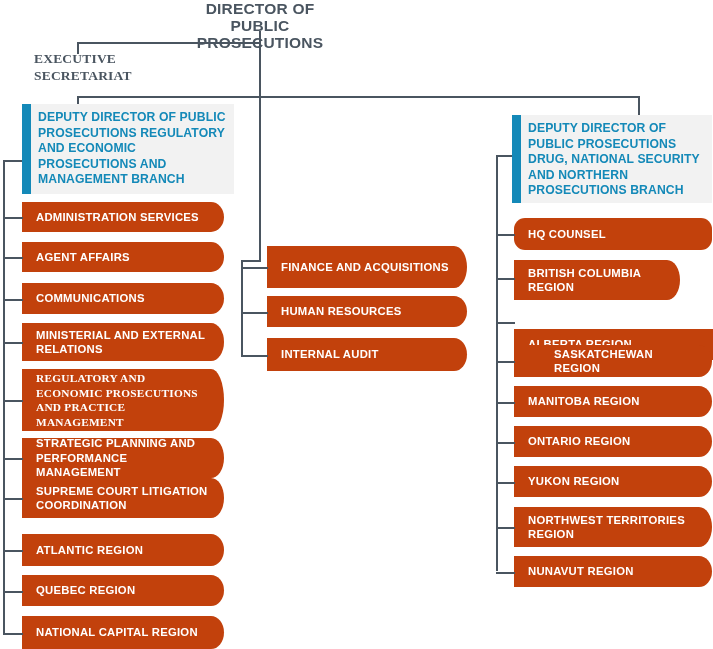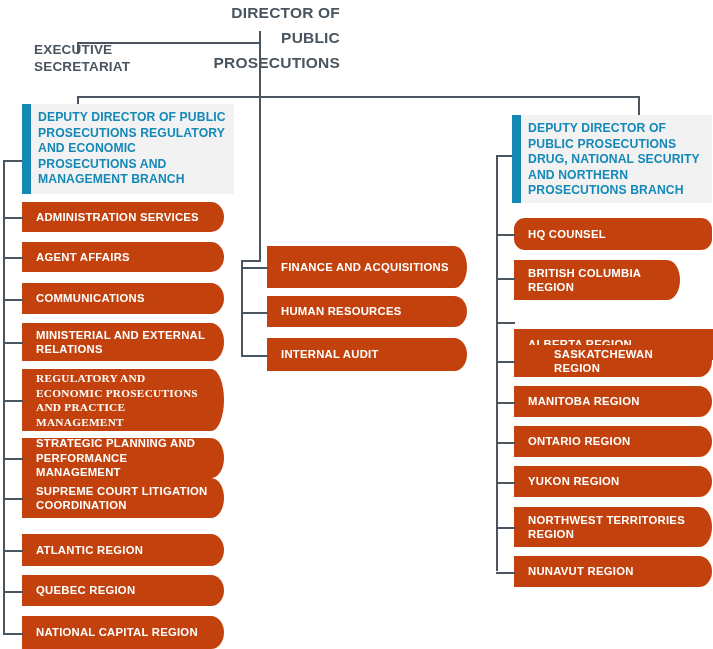--- a/index.html
+++ b/index.html
@@ -13,25 +13,25 @@
   #chart{position:absolute;left:0;top:0;width:713px;height:649px;}
 
   
   .line{position:absolute;background:#4a5560;}
   .vline{width:2px;}
   .hline{height:2px;}
 
   
   .root-title{
     position:absolute;
-    text-align:right;
+    text-align:center;
     color:#4a5560;
     font-weight:bold;
     font-size:15.5px;
-    line-height:25px;
+    line-height:17px;
     letter-spacing:0.2px;
   }
 
   
   .plain-node{
     position:absolute;
     color:#4a5560;
     font-weight:bold;
     font-size:13.5px;
     line-height:17px;
@@ -84,21 +84,21 @@
     <div class="line vline" style="left: 77px; top: 42px; height: 12px;"></div>
     <div class="line hline" style="left: 77px; top: 96px; width: 563px;"></div>
     <div class="line vline" style="left: 77px; top: 96px; height: 12px;"></div>
     <div class="line vline" style="left: 259px; top: 96px; height: 164px;"></div>
     <div class="line vline" style="left: 638px; top: 96px; height: 19px;"></div>
     <div class="line vline" style="left: 3px; top: 160px; height: 474px;"></div>
     <div class="line hline" style="left: 3px; top: 160px; width: 20px;"></div>
     <div class="line vline" style="left: 496px; top: 155px; height: 416px;"></div>
     <div class="line hline" style="left: 496px; top: 155px; width: 18px;"></div>
     <div class="root-title" style="left: 180px; top: 0px; width: 160px;">DIRECTOR OF PUBLIC PROSECUTIONS</div>
-    <div class="plain-node" style="left: 34px; top: 41px; width: 170px;">EXECUTIVE SECRETARIAT</div>
+    <div class="plain-node" style="left: 34px; top: 50px; width: 170px; font-family: Liberation Serif, serif;">EXECUTIVE SECRETARIAT</div>
     <div class="deputy" style="left: 512px; top: 115px; width: 200px; height: 88px;">
       <div class="bar"></div>
       <div>DEPUTY DIRECTOR OF PUBLIC PROSECUTIONS DRUG, NATIONAL SECURITY AND NORTHERN PROSECUTIONS BRANCH</div>
     </div>
     <div class="deputy" style="left: 22px; top: 104px; width: 212px; height: 90px;">
       <div class="bar"></div>
       <div>DEPUTY DIRECTOR OF PUBLIC PROSECUTIONS REGULATORY AND ECONOMIC PROSECUTIONS AND MANAGEMENT BRANCH</div>
     </div>
     <div class="box" style="left: 22px; top: 202px; width: 202px; height: 30px;">
       <span class="txt">ADMINISTRATION SERVICES</span>

